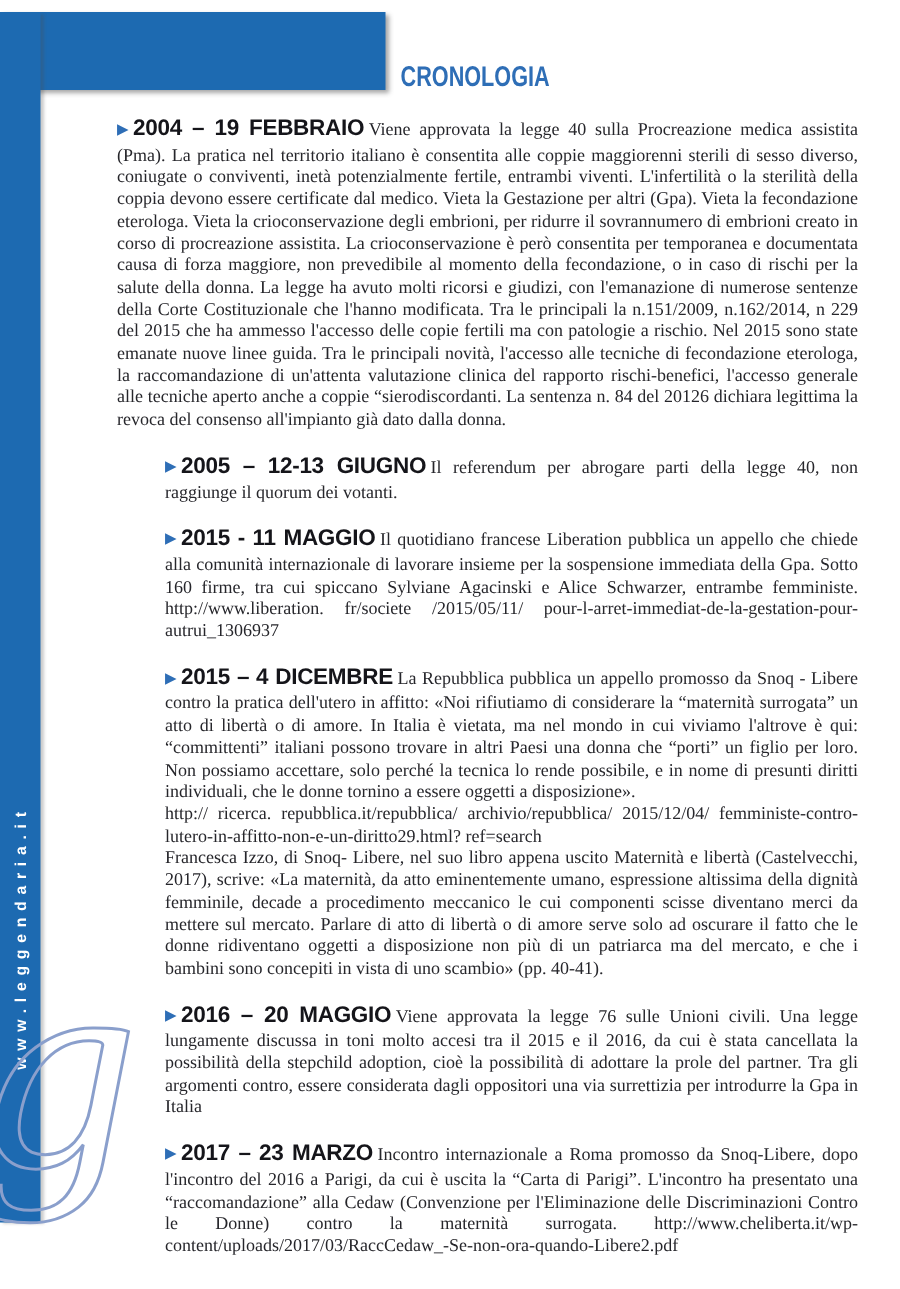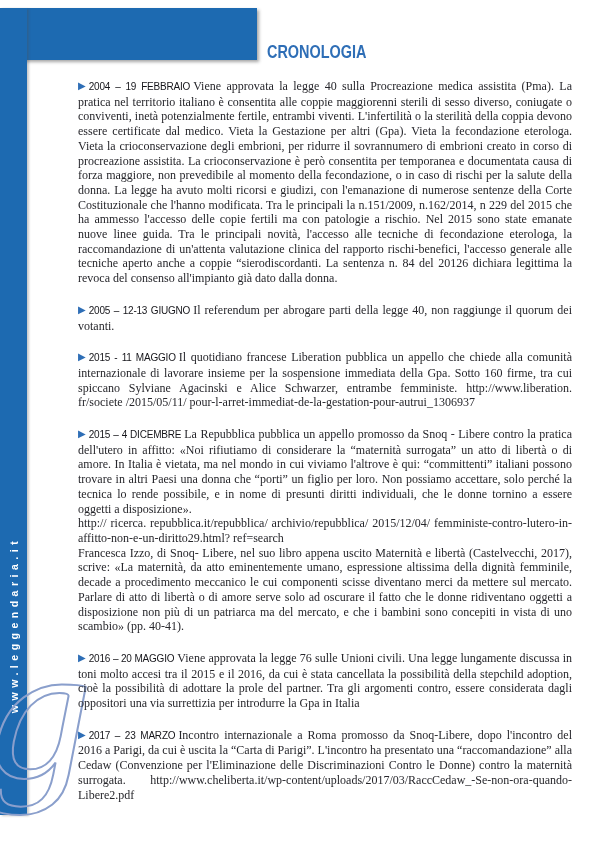--- a/index.html
+++ b/index.html
@@ -54,33 +54,33 @@
     position: absolute; left: 78px; top: 79px;
     width: 494px;
   }
   .entry {
     margin: 0;
     font-size: 12px; line-height: 14.7px;
     text-align: justify;
     color: var(--ink);
     overflow-wrap: break-word;
   }
-  .entry + .entry { margin-top: 17px; }
+  .entry + .entry { margin-top: 17px; margin-left: 32px; }
   .bullet {
     color: var(--title-blue);
     font-family: "DejaVu Sans", sans-serif;
     font-size: 10px;
     display: inline-block;
     transform: translateY(-1px);
     margin-right: 3px;
   }
   .date {
     font-family: "Liberation Sans", sans-serif;
-    font-weight: normal;
-    font-size: 10px;
+    font-weight: bold;
+    font-size: 15px;
     letter-spacing: -0.2px;
     color: #15151a;
     margin-right: 3px;
   }
   .seg-i { }
 </style>
 </head>
 <body>
 
 <div>

